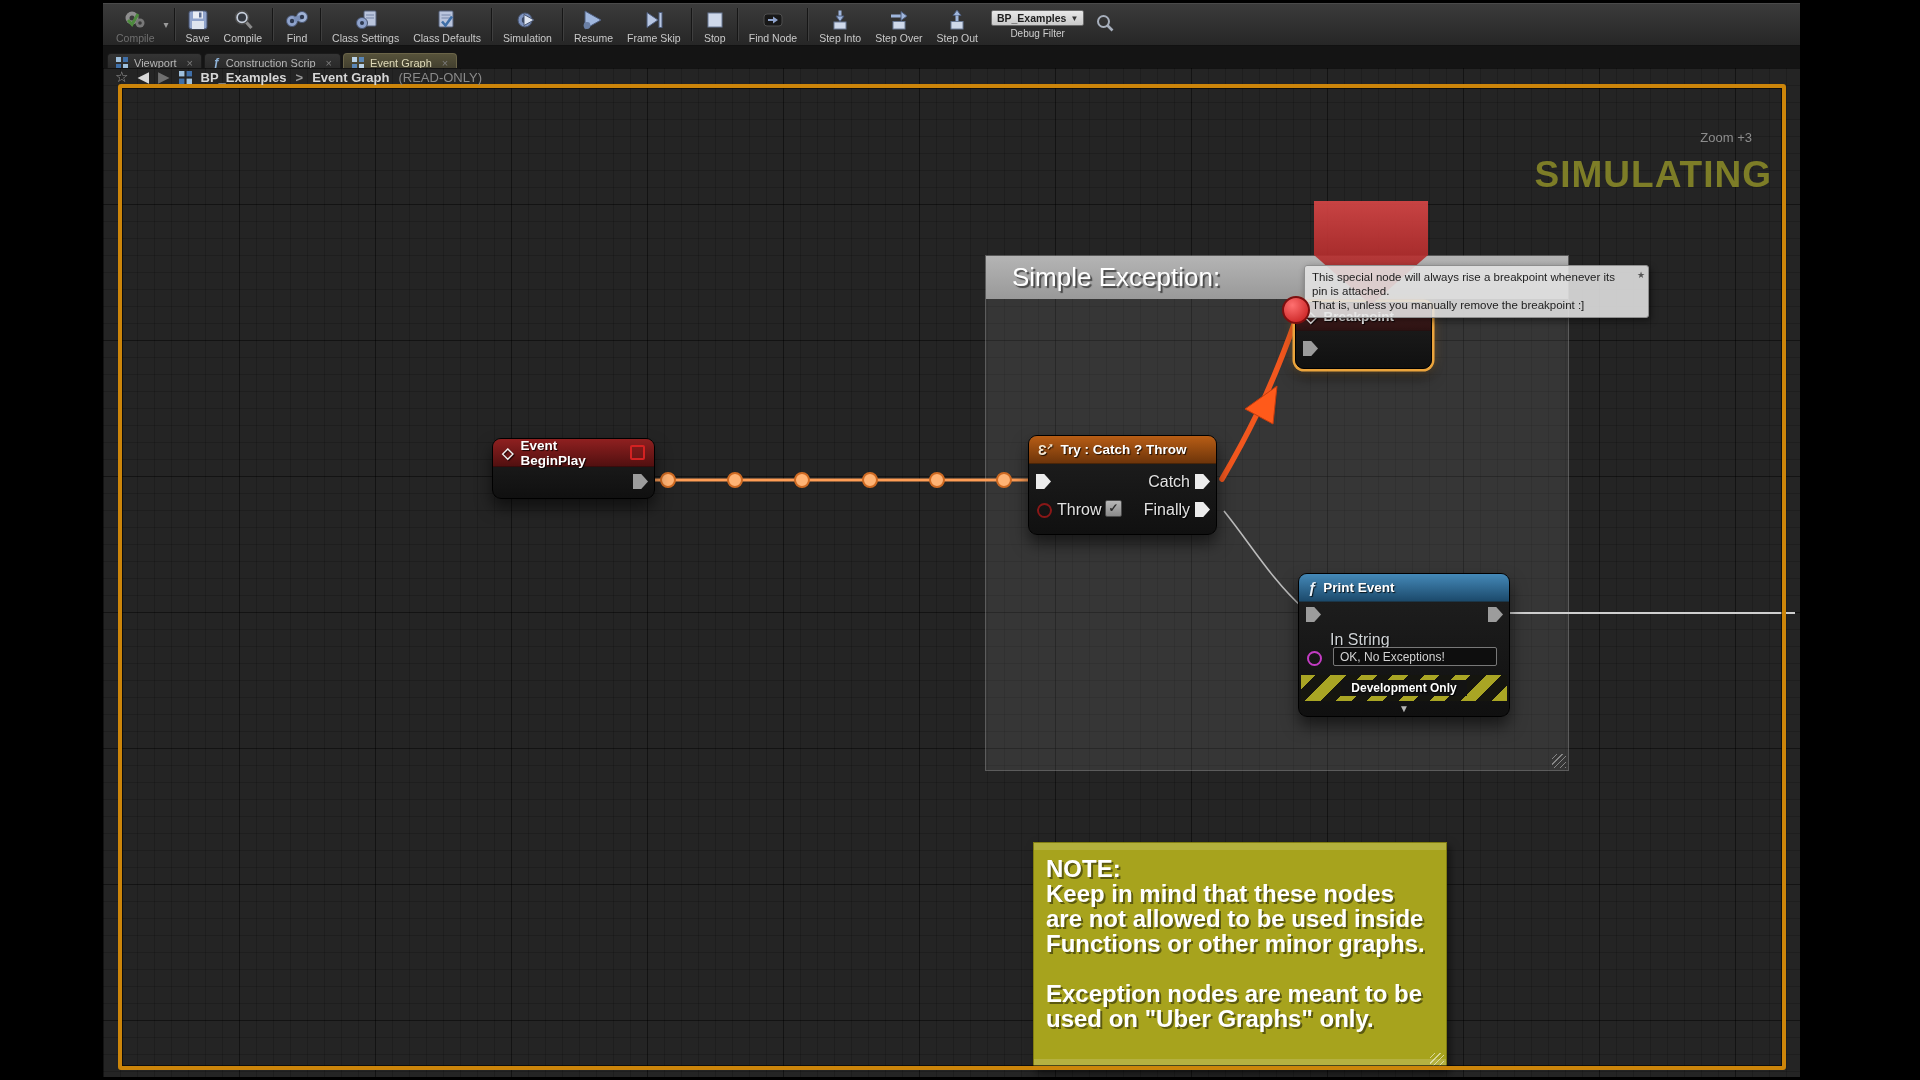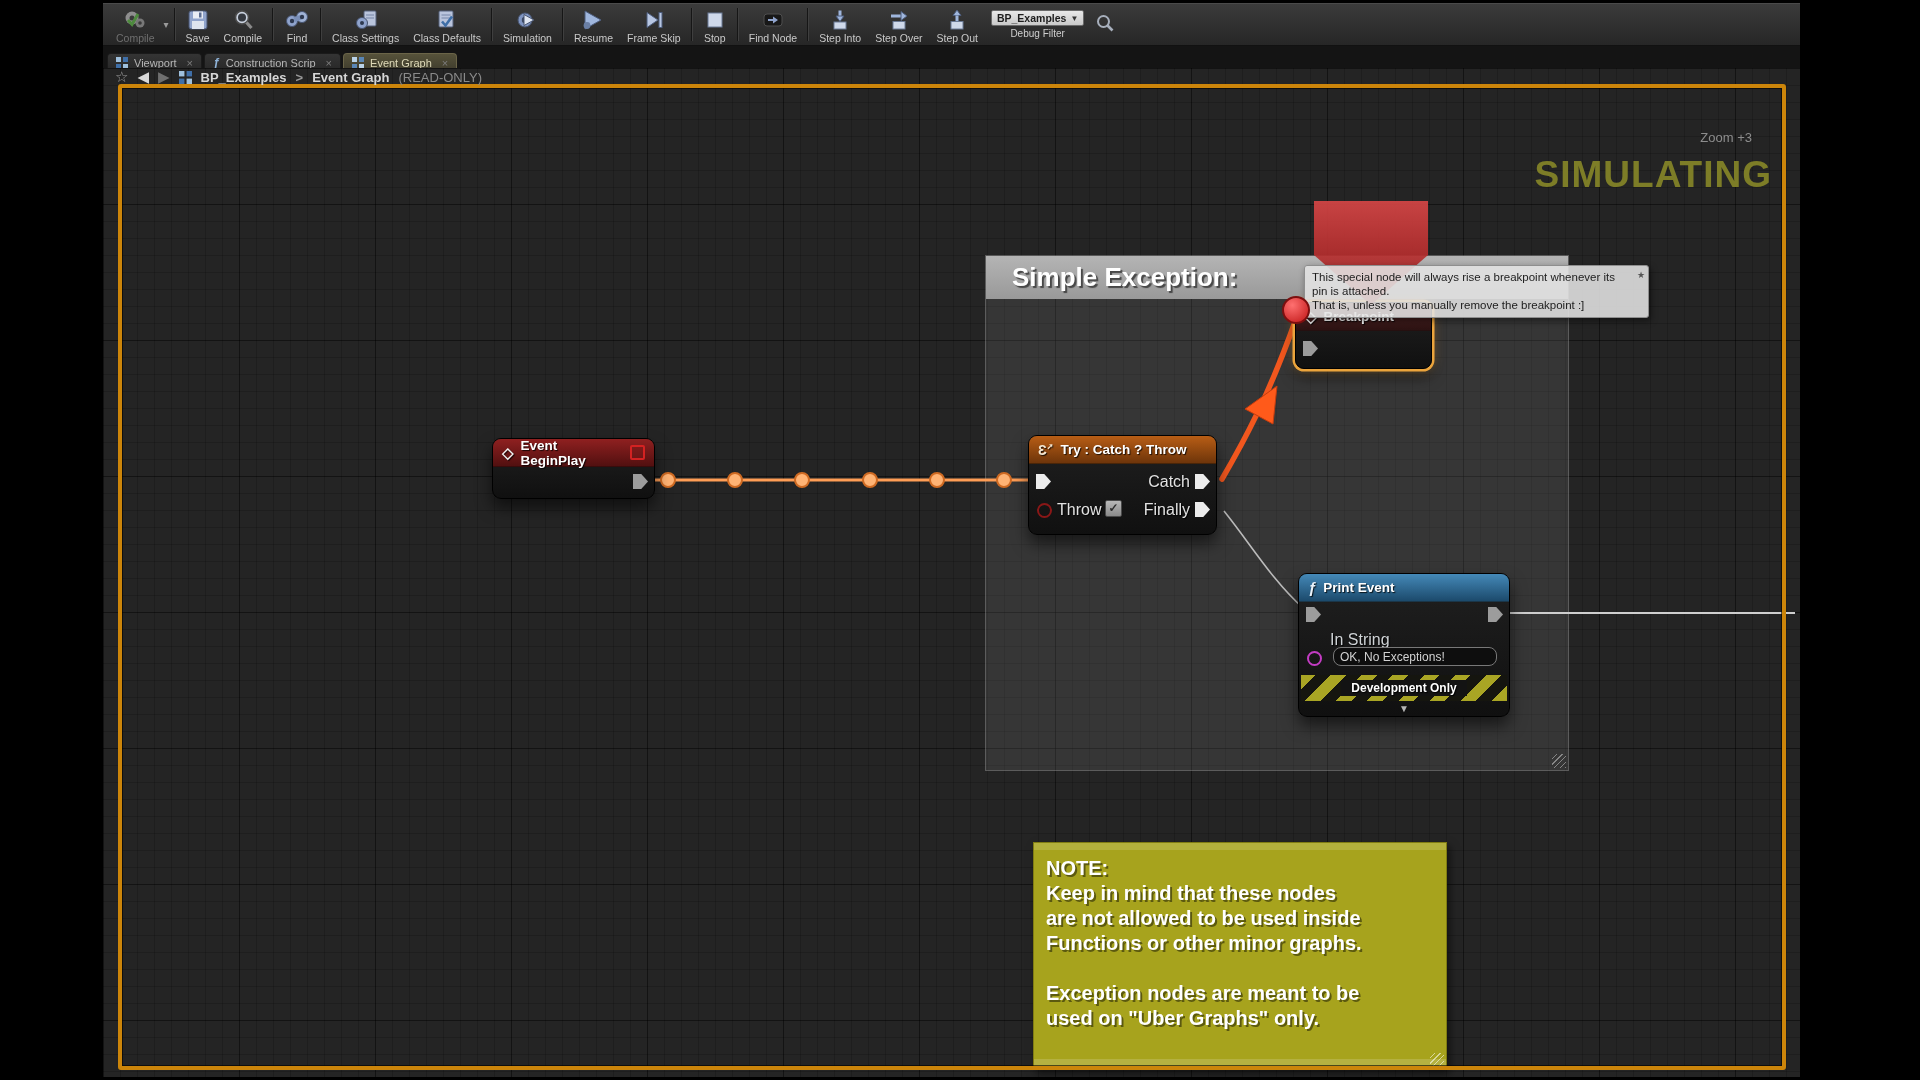--- a/index.html
+++ b/index.html
@@ -55,29 +55,29 @@
   .crumb-back{color:#d8d8d8;font-size:15px;}
   .crumb-fwd{color:#6f6f6f;font-size:15px;}
   .crumb-text{color:#d6d6d6;font-weight:bold;}
   .crumb-sep{color:#9a9a9a;font-weight:bold;}
   .crumb-mode{color:#8a8a8a;}
 
   
   .comment{position:absolute;left:882px;top:187px;width:582px;height:514px;
     background:rgba(150,150,150,.17);border:1px solid rgba(190,190,190,.28);z-index:4;}
   .comment-header{height:43px;background:linear-gradient(#b4b4b4,#999);display:flex;align-items:center;
-    padding:0 26px;font-size:26px;font-weight:bold;color:#fff;
+    padding:0 26px;font-size:26px;font-weight:normal;color:#fff;
     text-shadow:2px 2px 1px rgba(40,40,40,.75);}
   .resize-handle{position:absolute;right:2px;bottom:2px;width:14px;height:14px;
     background:repeating-linear-gradient(135deg,transparent 0 3px,rgba(255,255,255,.4) 3px 4px);}
 
   .note{position:absolute;left:930px;top:774px;width:414px;height:228px;background:#a7a31d;
     border:1px solid #807c12;box-shadow:3px 4px 8px rgba(0,0,0,.5);z-index:5;box-sizing:border-box;}
   .note-top{height:7px;background:rgba(255,255,255,.14);}
-  .note-body{padding:6px 12px;color:#fff;font-weight:bold;font-size:20px;line-height:25px;
+  .note-body{padding:6px 12px;color:#fff;font-weight:bold;font-size:24px;line-height:25px;
     text-shadow:2px 2px 0 rgba(0,0,0,.45);}
   .note-line{min-height:25px;}
   .note-bottom{position:absolute;left:0;bottom:0;width:100%;height:10px;background:rgba(255,255,255,.16);}
 
   
   .node{position:absolute;border-radius:9px;background:linear-gradient(#202020,#101010);
     border:1px solid #000;box-shadow:0 9px 16px rgba(0,0,0,.55);z-index:10;}
   .nhead{height:27px;border-radius:8px 8px 0 0;display:flex;align-items:center;gap:7px;padding:0 9px;
     font-size:13.5px;font-weight:bold;color:#fff;text-shadow:1px 1px 1px rgba(0,0,0,.8);
     border-bottom:1px solid rgba(0,0,0,.6);}
@@ -99,21 +99,21 @@
   .macro-icon sup{font-size:8px;}
 
   .node-breakpoint{left:1192px;top:234px;width:135px;height:65px;
     box-shadow:0 0 0 2.5px #eba43c,0 0 12px rgba(235,164,60,.55),0 8px 14px rgba(0,0,0,.5);}
   .head-breakpoint{background:linear-gradient(#5d2a2a,#2c1212);}
 
   .node-print{left:1195px;top:505px;width:210px;height:142px;}
   .head-print{background:linear-gradient(#4489b8,#1c4a6c);}
   .fn-icon{font-style:italic;font-weight:bold;color:#eaf2fa;font-size:15px;}
   .instring-box{position:absolute;left:34px;top:73px;width:150px;height:17px;background:#0e0e0e;
-    border:1px solid #787878;border-radius:8px;color:#d2d2d2;font-size:12px;padding:0 6px;
+    border:1px solid #787878;border-radius:2px;color:#d2d2d2;font-size:12px;padding:0 6px;
     font-family:"Liberation Sans",sans-serif;}
   .devbanner{position:absolute;left:2px;right:2px;top:101px;height:26px;display:flex;align-items:center;
     justify-content:center;
     background:repeating-linear-gradient(-45deg,#a9a524 0 11px,#15150f 11px 22px);}
   .devbanner span{background:#131313;color:#fff;font-weight:bold;font-size:12px;padding:1px 10px;
     text-shadow:1px 1px 1px #000;}
   .expand-caret{position:absolute;left:50%;transform:translateX(-50%);top:129px;color:#b5b5b5;font-size:10px;}
 
   .checkbox{position:absolute;width:15px;height:15px;background:linear-gradient(#b8b8b8,#8a8a8a);
     border:1px solid #4a4a4a;border-radius:2px;color:#2e2e2e;font-size:12px;font-weight:bold;

